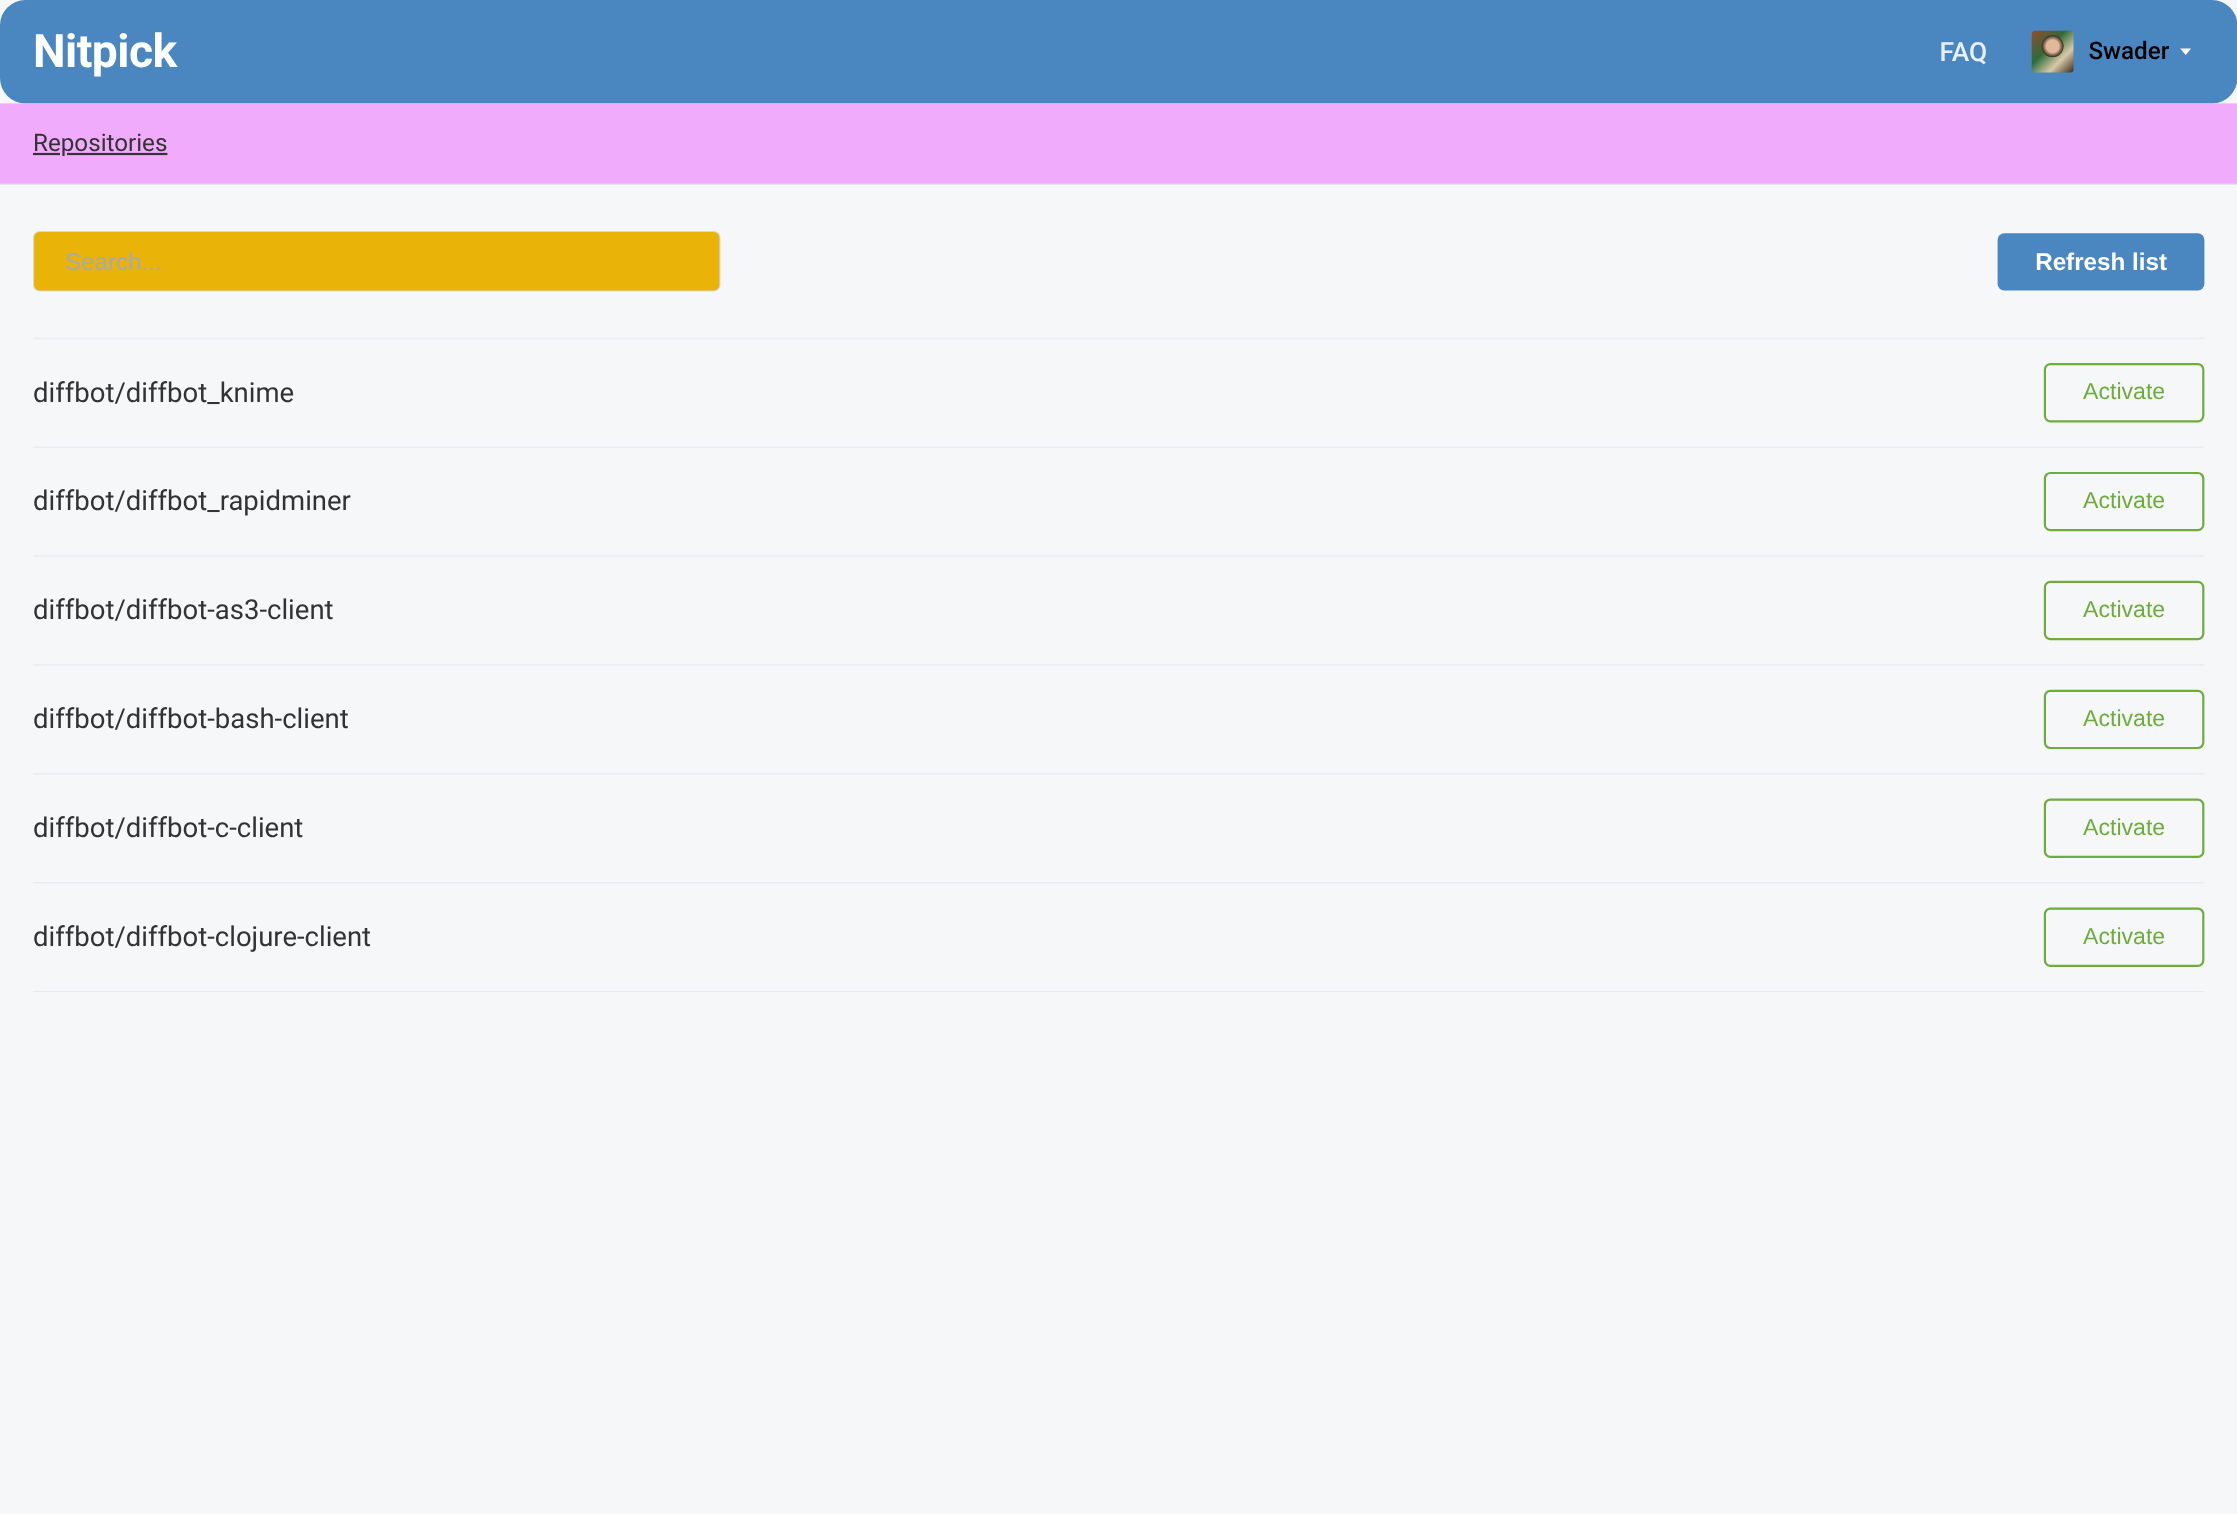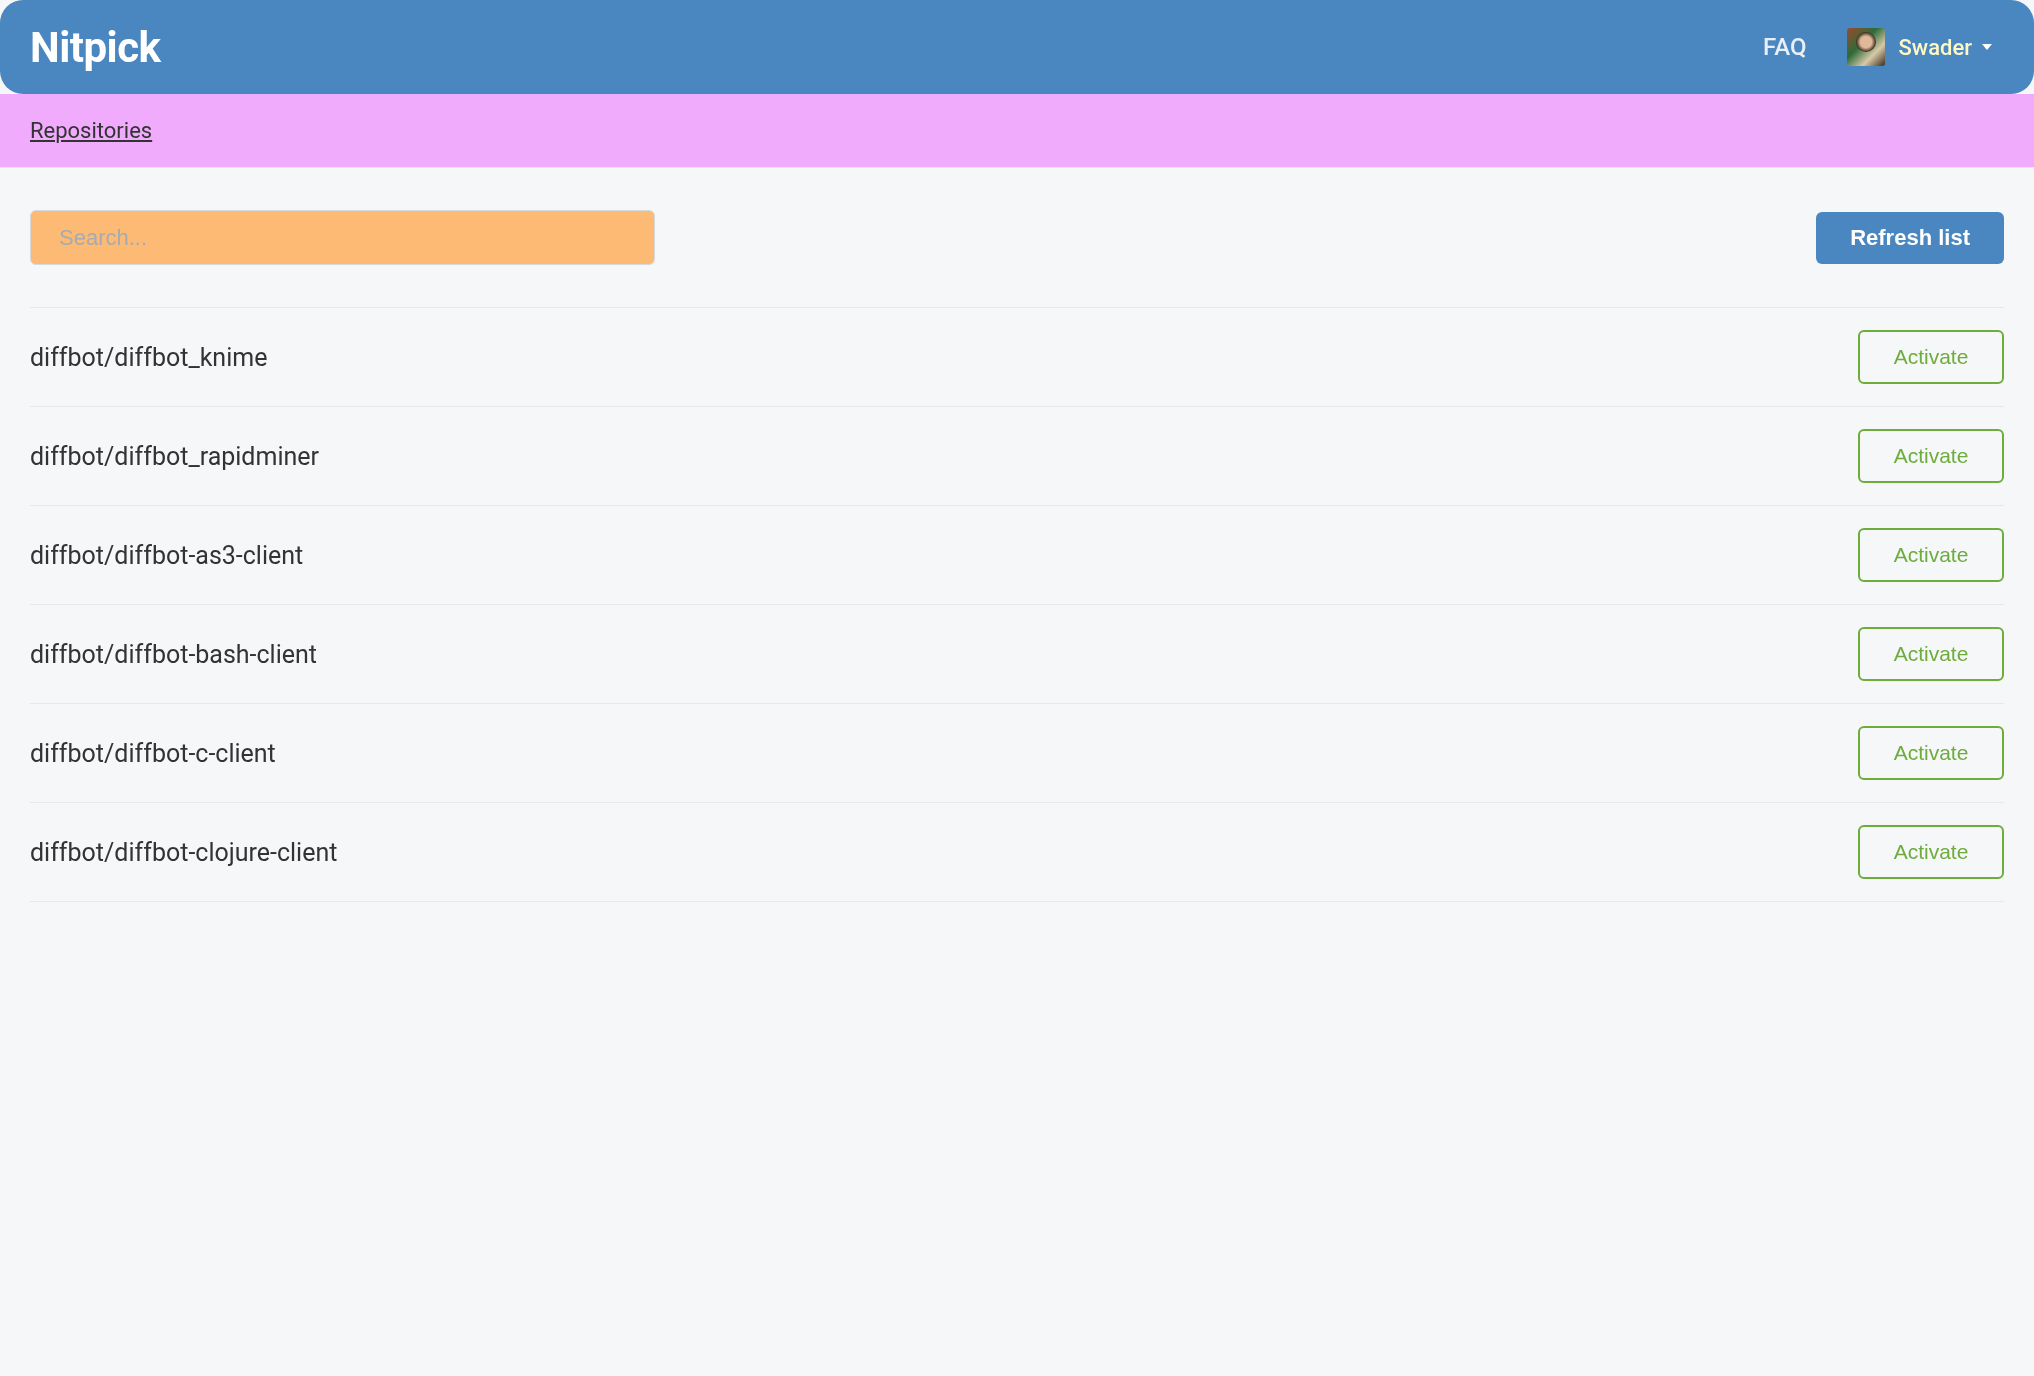--- a/index.html
+++ b/index.html
@@ -54,21 +54,21 @@
     position: relative;
     overflow: hidden;
   }
   .avatar::after{
     content:"";
     position:absolute;
     left:9px;top:4px;width:20px;height:20px;border-radius:50%;
     background:radial-gradient(circle,#e0b89a 40%,#3a2a1a 70%);
   }
   .username {
-    color: #fef9c3;
+    color: #000000;
     font-size: 22px;
     font-weight: 500;
   }
   .caret {
     width: 0;
     height: 0;
     border-left: 5px solid transparent;
     border-right: 5px solid transparent;
     border-top: 6px solid #fff;
     margin-left: -4px;
@@ -94,21 +94,21 @@
     margin-bottom: 42px;
   }
   .search-input {
     width: 625px;
     height: 55px;
     border: 1px solid #d5d9dc;
     border-radius: 6px;
     padding: 0 28px;
     font-size: 22px;
     color: #333;
-    background: #fdba74;
+    background: #eab308;
   }
   .search-input::placeholder {
     color: #a5abb0;
   }
   .refresh-btn {
     background: #4a86c0;
     color: #fff;
     border: none;
     border-radius: 6px;
     height: 52px;

